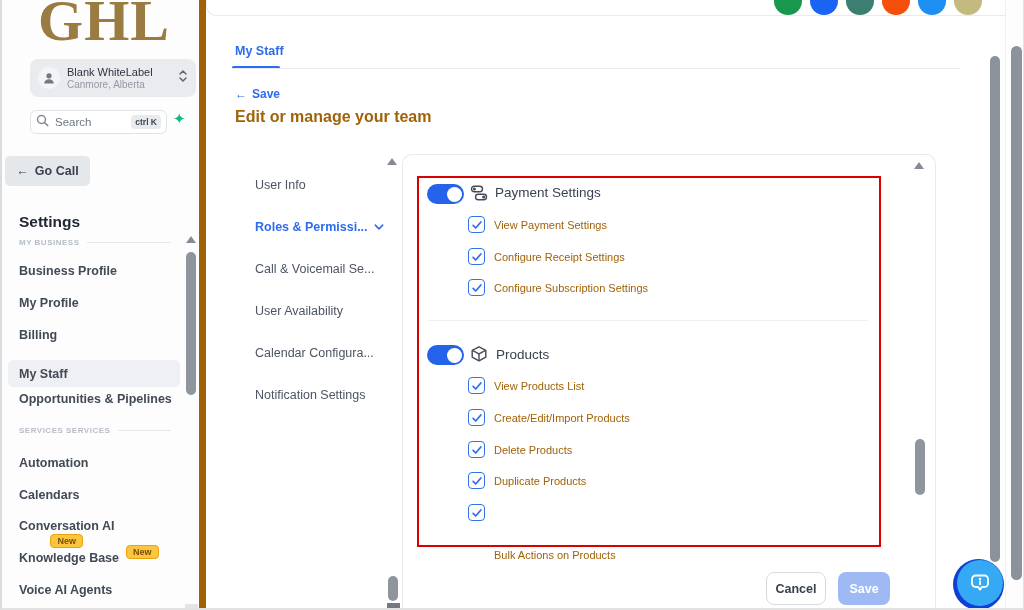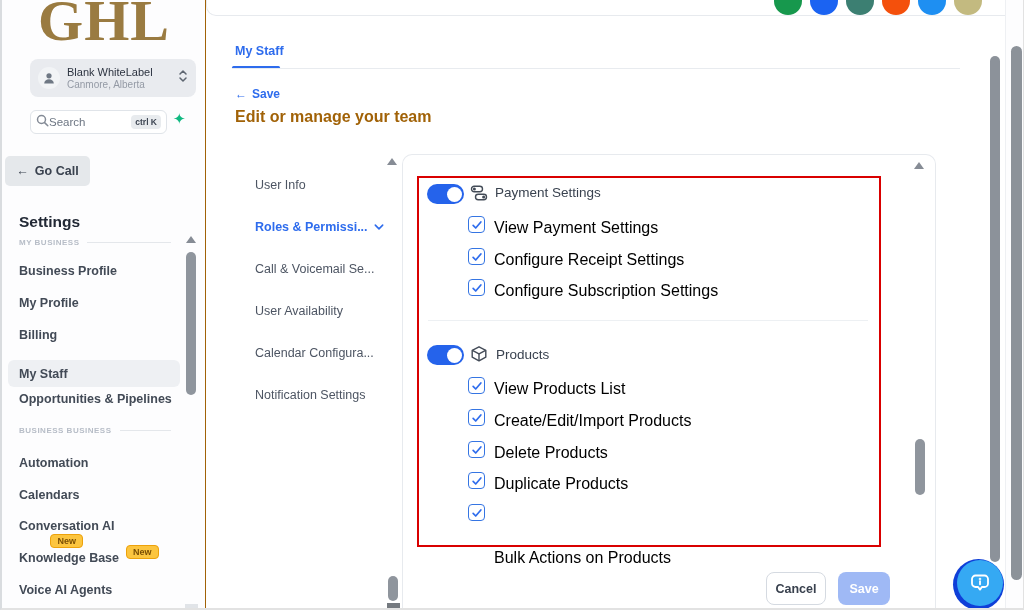--- a/index.html
+++ b/index.html
@@ -2,31 +2,31 @@
 <html><head>
 <meta charset="utf-8">
 <style>
   * { box-sizing: border-box; }
   body { margin: 0; font-family: "Liberation Sans", sans-serif; }
   .page { position: relative; width: 1024px; height: 610px; background: #fff; overflow: hidden;
           border-left: 2px solid #d9dcdf; border-bottom: 2px solid #e2e2e2; border-right: 1px solid #e2e2e2; }
   .abs { position: absolute; }
 
   
-  .sidebar { position: absolute; left: 0; top: 0; width: 204px; height: 610px; background: #fdfdfe; border-right: 1px solid #a16207; }
+  .sidebar { position: absolute; left: 0; top: 0; width: 204px; height: 610px; background: #fdfdfe; border-right: 7px solid #a16207; }
   .logo { position: absolute; top: -13px; left: 0; width: 204px; text-align: center;
           font-family: "Liberation Serif", serif; font-weight: 700; font-size: 58px; color: #9a7b41; letter-spacing: 1px; }
   .ws-card { position: absolute; left: 28px; top: 59px; width: 166px; height: 38px; background: #e9ebef; border-radius: 8px;
              display: flex; align-items: center; padding: 0 8px; gap: 7px; cursor: pointer; }
   .avatar { width: 22px; height: 22px; border-radius: 50%; background: #f2f4f6; display: flex; align-items: center; justify-content: center; flex: 0 0 22px; }
   .ws-text { flex: 1; min-width: 0; }
   .ws-name { font-size: 11px; font-weight: 400; color: #2c3340; line-height: 13px; }
   .ws-loc { font-size: 10px; color: #949aa5; line-height: 12px; }
   .search { position: absolute; left: 28px; top: 110px; width: 137px; height: 24px; background: #fff; border: 1px solid #e0e4e9;
-            border-radius: 6px; display: flex; align-items: center; padding: 0 5px; cursor: text; }
+            border-radius: 6px; display: flex; align-items: center; gap: 6px; padding: 0 5px; cursor: text; }
   .search .ph { font-size: 11.5px; color: #6d7683; }
   .kbd { margin-left: auto; background: #e8ebee; border-radius: 4px; font-size: 8.5px; font-weight: 700; color: #3f4754; padding: 2px 4px; }
   .sparkle { position: absolute; left: 171px; top: 110px; font-size: 15px; color: #10b981; cursor: pointer; }
   .goback { position: absolute; left: 3px; top: 156px; width: 85px; height: 30px; background: #e5e8eb; border: none; border-radius: 5px;
             font-size: 12.5px; font-weight: 700; color: #39414e; display: flex; align-items: center; justify-content: center; gap: 6px; cursor: pointer;
             font-family: "Liberation Sans", sans-serif; }
   .settings-h { position: absolute; left: 17px; font-size: 15.5px; font-weight: 700; color: #222935; }
   .sec { position: absolute; left: 17px; width: 152px; display: flex; align-items: center; gap: 8px; }
   .sec .lbl { font-size: 8px; font-weight: 700; color: #b7bdc7; letter-spacing: .5px; white-space: nowrap; }
   .sec .line { flex: 1; height: 1px; background: #e4e7eb; }
@@ -59,21 +59,21 @@
 
   .card { position: absolute; left: 400px; top: 154px; width: 534px; height: 457px; background: #fff;
           border: 1px solid #e7eaee; border-bottom: none; border-radius: 10px 10px 0 0; }
   .redbox { position: absolute; left: 415px; top: 176px; width: 464px; height: 371px; border: 2px solid #d90000; }
   .toggle { position: absolute; width: 37px; height: 20px; border-radius: 10px; background: #2563eb; cursor: pointer; }
   .toggle::after { content: ""; position: absolute; right: 2.5px; top: 2.5px; width: 15px; height: 15px; background: #fff; border-radius: 50%; }
   .gicon { position: absolute; width: 18px; height: 18px; }
   .gtitle { position: absolute; font-size: 13.5px; font-weight: 500; color: #39424f; }
   .cb { position: absolute; width: 17px; height: 17px; border: 1.6px solid #3575e3; border-radius: 4px; background: #fff;
         display: flex; align-items: center; justify-content: center; cursor: pointer; }
-  .optlabel { position: absolute; font-size: 16px; color: #000000; }
+  .optlabel { position: absolute; font-size: 11px; color: #a16207; }
   .gdivider { position: absolute; left: 426px; top: 320px; width: 440px; height: 1px; background: #edf0f3; }
 
   .btn-cancel { position: absolute; left: 764px; top: 572px; width: 60px; height: 33px; background: #fff; border: 1px solid #d5dae1;
                 border-radius: 8px; font-size: 12.5px; font-weight: 700; color: #39414e; cursor: pointer; font-family: "Liberation Sans", sans-serif; }
   .btn-save { position: absolute; left: 836px; top: 572px; width: 52px; height: 33px; background: #9fb9f5; border: none;
               border-radius: 8px; font-size: 12.5px; font-weight: 700; color: #fff; cursor: pointer; font-family: "Liberation Sans", sans-serif; }
 
   .gutter { position: absolute; left: 1003px; top: 0; width: 21px; height: 610px; background: #fdfdfe; border-left: 1px solid #eef0f3; }
   .chat { position: absolute; left: 951px; top: 559px; width: 51px; height: 51px; border-radius: 50%; background: #0f3fd8; border: none; cursor: pointer; padding: 0; }
   .chat-inner { position: absolute; left: 4px; top: 1px; width: 46px; height: 46px; border-radius: 50%; background: #35a9f3;
@@ -139,21 +139,21 @@
         <span>Billing</span>
       </div>
     <div class="side-item active" style="top:360px;">
         <span>My Staff</span>
       </div>
     <div class="side-item" style="top:392px;">
         <span>Opportunities &amp; Pipelines</span>
       </div>
 
     <div class="sec" style="top:426px;">
-      <span class="lbl">BUSINESS BUSINESS</span>
+      <span class="lbl">SERVICES SERVICES</span>
         <span class="line"></span>
     </div>
     <div class="side-item" style="top:456px;">
         <span>Automation</span>
       </div>
     <div class="side-item" style="top:488px;">
         <span>Calendars</span>
       </div>
     <div class="side-item" style="top:519px;flex-direction:column;">
       <span>Conversation AI</span>

